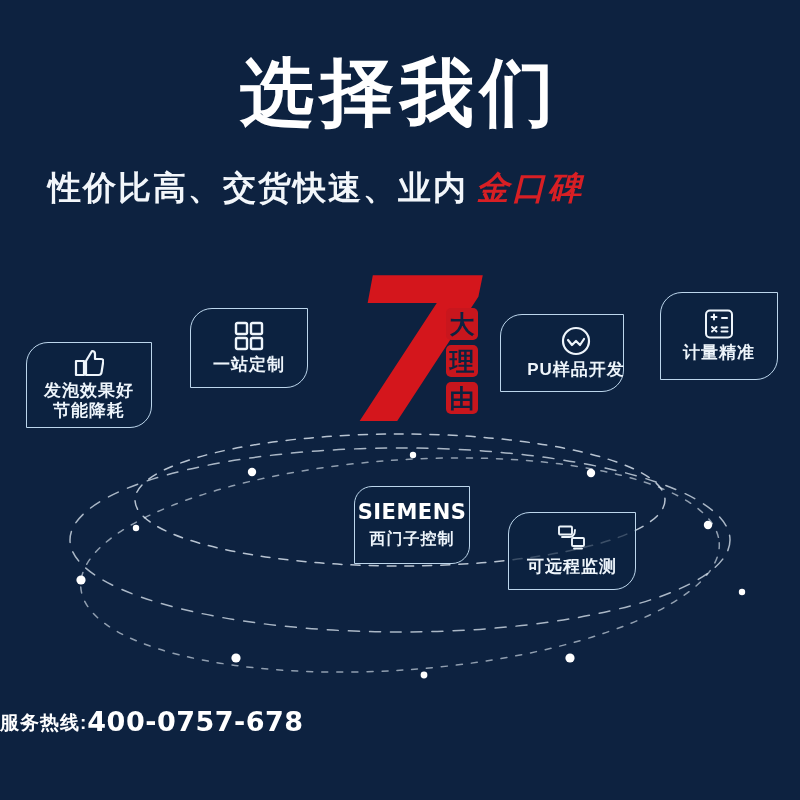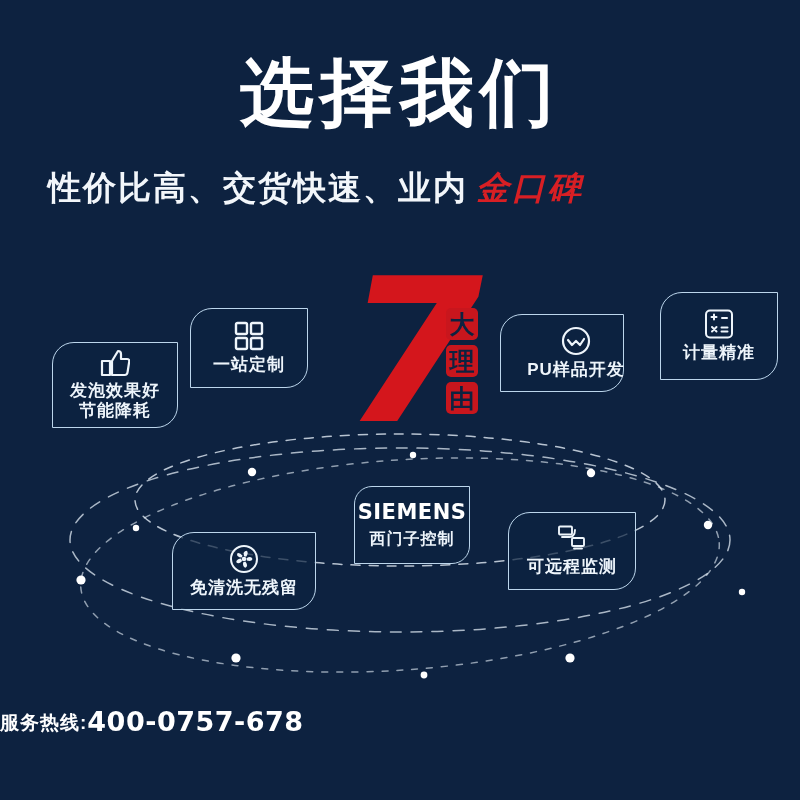--- a/index.html
+++ b/index.html
@@ -55,21 +55,21 @@
     background:rgba(13,34,64,0.72);
   }
   .badge .lbl{
     font-size:17px;font-weight:700;letter-spacing:1px;line-height:1.18;text-align:center;
     white-space:nowrap;
   }
   .badge .lbl.two{white-space:normal;}
   .ico{display:flex;align-items:center;justify-content:center;margin-bottom:4px;}
 
   
-  #b-foam   {left:26px; top:342px; width:126px;height:86px;margin-left:26px;}
+  #b-foam   {left:26px; top:342px; width:126px;height:86px;}
   #b-custom {left:190px;top:308px; width:118px;height:80px;}
   #b-pu     {left:500px;top:314px; width:124px;height:78px;padding-left:28px;}
   #b-meter  {left:660px;top:292px; width:118px;height:88px;}
   #b-siemens{left:354px;top:486px; width:116px;height:78px;border-radius:18px 0 18px 0;}
   #b-clean  {left:172px;top:532px; width:144px;height:78px;}
   #b-remote {left:508px;top:512px; width:128px;height:78px;}
 
   #b-siemens .brand{
     font-size:21px;font-weight:700;letter-spacing:0.5px;color:#ffffff;line-height:1;
     font-family:"DejaVu Sans","Liberation Sans",sans-serif;
@@ -168,36 +168,20 @@
       </svg>
     </span>
     <span class="lbl">计量精准</span>
   </div>
 
   <div class="badge" id="b-siemens">
     <span class="brand">SIEMENS</span>
     <span class="lbl">西门子控制</span>
   </div>
 
-  <div class="badge" id="b-clean">
-    <span class="ico">
-      <svg width="30" height="30" viewBox="0 0 30 30" fill="none" stroke="#eef5fb" stroke-width="2">
-        <circle cx="15" cy="15" r="13"></circle>
-        <g fill="#eef5fb" stroke="none">
-          <circle cx="15" cy="15" r="2.3"></circle>
-          <path d="M15 12.2 q-1.2 -5.2 2.6 -5.4 q2.4 1.8 -.4 5.9 z"></path>
-          <path d="M17.5 14.2 q4.6 -2.6 6 .9 q-.9 2.8 -5.7 1.5 z"></path>
-          <path d="M16.4 17.6 q3.3 4.2 .2 6.1 q-2.8 -.4 -2.6 -5.3 z"></path>
-          <path d="M13.2 17 q-3.6 3.9 -5.9 1.3 q-.4 -2.8 4.5 -3.8 z"></path>
-          <path d="M12.7 13.6 q-5.3 -.4 -4.6 -4.1 q2.3 -1.7 5.5 2.2 z"></path>
-        </g>
-      </svg>
-    </span>
-    <span class="lbl">免清洗无残留</span>
-  </div>
 
   <div class="badge" id="b-remote">
     <span class="ico">
       <svg width="34" height="28" viewBox="0 0 34 28" fill="none" stroke="#eef5fb" stroke-width="1.9" stroke-linecap="round">
         <rect x="4" y="1.5" width="13" height="8" rx="1"></rect>
         <path d="M7 12 h7"></path>
         <rect x="17" y="13" width="12" height="8" rx="1"></rect>
         <path d="M19 23.5 h8"></path>
         <path d="M12 12 q8 1 8 -7" stroke-dasharray="0"></path>
       </svg>

